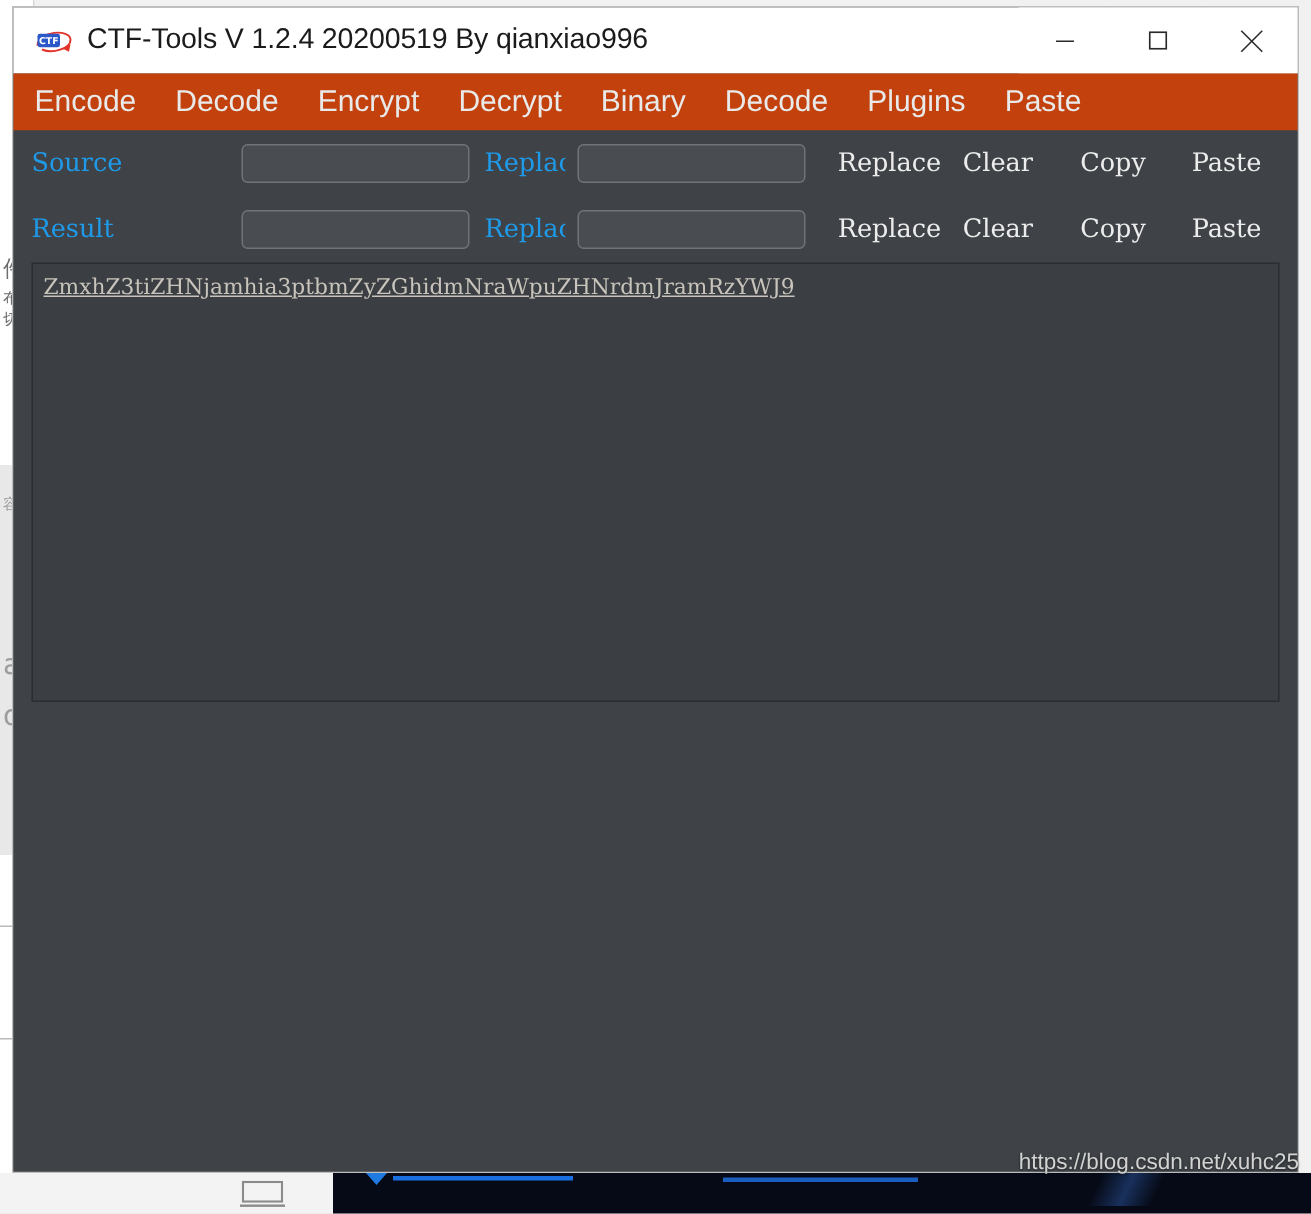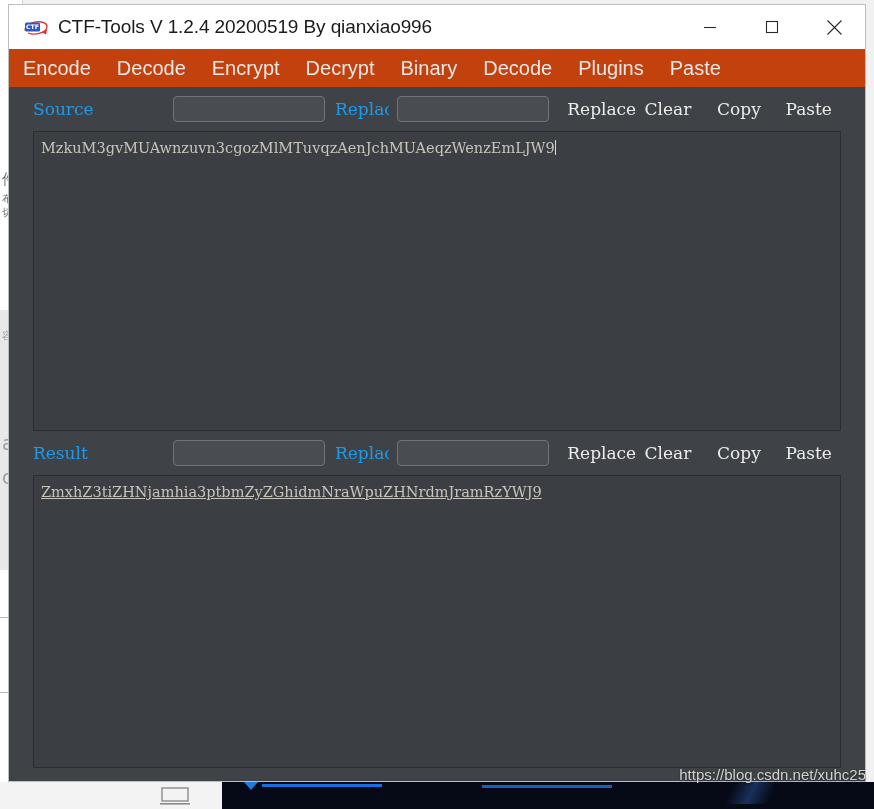--- a/index.html
+++ b/index.html
@@ -182,21 +182,21 @@
     font-family: "Liberation Sans", sans-serif;
     margin-right: 26px;
     white-space: nowrap;
     cursor: default;
   }
 
   
   #app-body {
     flex: 1 1 auto;
     background: #3f4347;
-    padding: 0 24px;
+    padding: 0 12px;
     box-sizing: border-box;
     display: flex;
     flex-direction: column;
   }
 
   .pane-toolbar {
     height: 44px;
     min-height: 44px;
     display: flex;
     align-items: center;
@@ -365,21 +365,20 @@
       <div class="pane-label">Source</div>
       <input class="tb-input" type="text" placeholder="" style="">
       <div class="replace-label">Replace</div>
       <input class="tb-input" type="text" placeholder="" style="">
       <div class="tb-btn btn-replace">Replace</div>
       <div class="tb-btn btn-clear">Clear</div>
       <div class="tb-btn btn-copy">Copy</div>
       <div class="tb-btn btn-paste">Paste</div>
     </div>
 
-    <div class="editor" id="source-editor"><span>MzkuM3gvMUAwnzuvn3cgozMlMTuvqzAenJchMUAeqzWenzEmLJW9</span><span class="caret"></span></div>
 
     <div class="pane-toolbar">
       <div class="pane-label">Result</div>
       <input class="tb-input" type="text" placeholder="" style="">
       <div class="replace-label">Replace</div>
       <input class="tb-input" type="text" placeholder="" style="">
       <div class="tb-btn btn-replace">Replace</div>
       <div class="tb-btn btn-clear">Clear</div>
       <div class="tb-btn btn-copy">Copy</div>
       <div class="tb-btn btn-paste">Paste</div>

